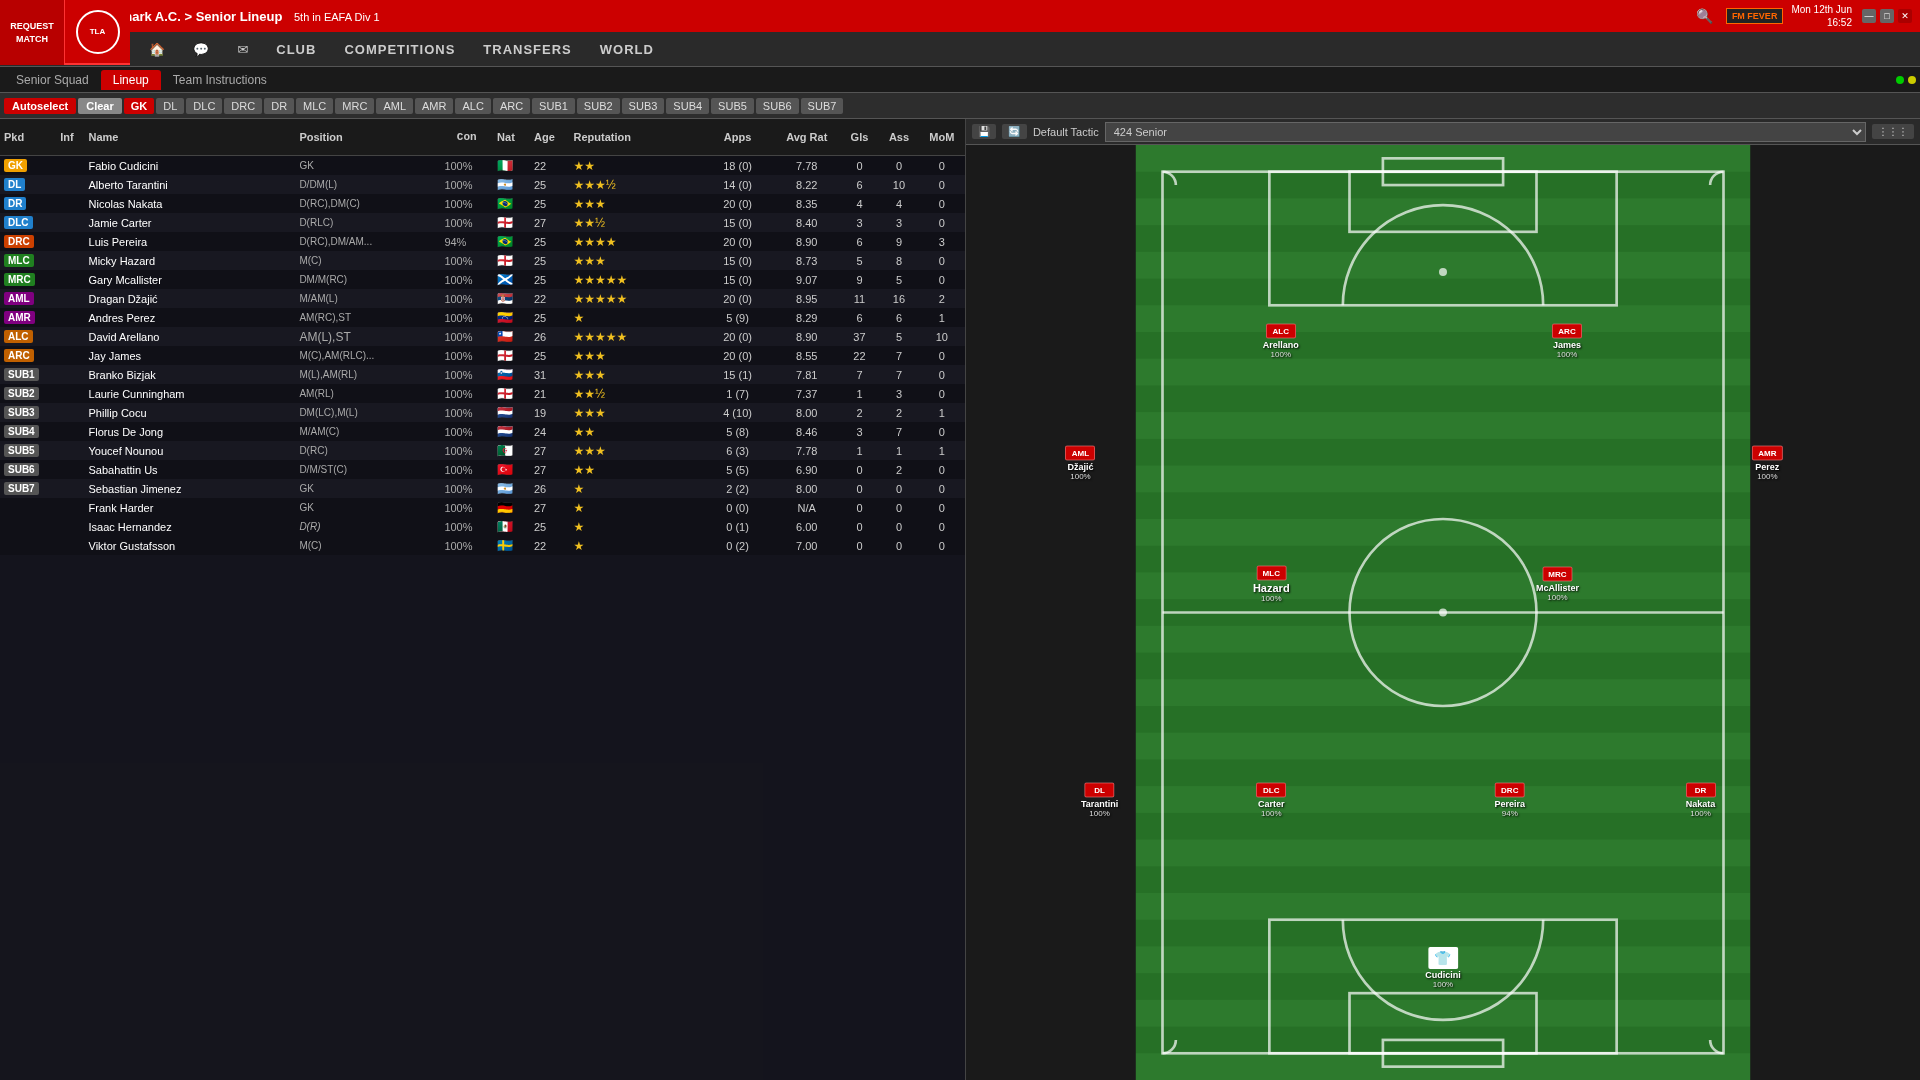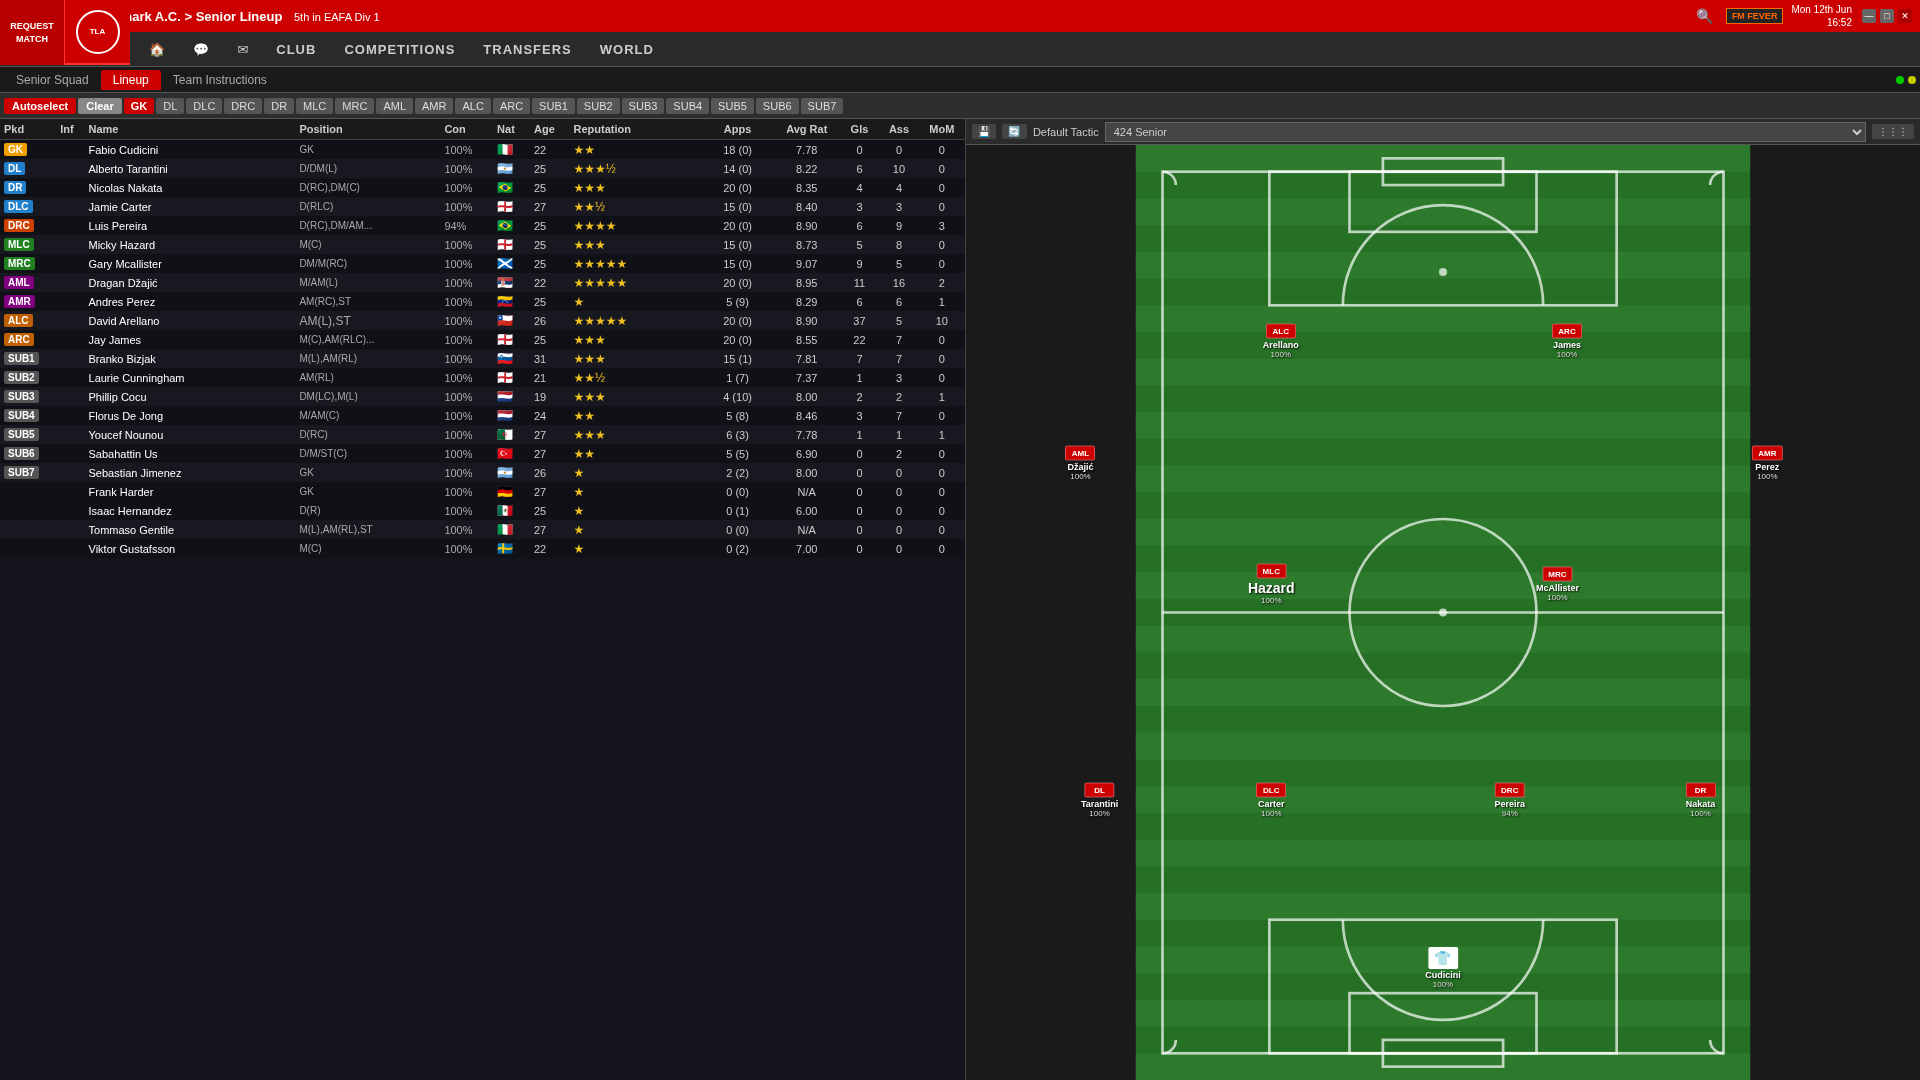--- a/index.html
+++ b/index.html
@@ -89,21 +89,21 @@
 <div style="display:flex; height:calc(1080px - 32px - 35px - 26px - 26px);">
 
   <div style="width:965px; overflow-y:auto; background:rgba(20,20,30,0.85);">
     <table style="width:100%; border-collapse:collapse;">
       <thead>
         <tr style="background:#1a1a1a; position:sticky; top:0; z-index:5;">
           <th style="padding:3px 4px; text-align:left; font-size:11px; color:#ccc; border-bottom:1px solid #444; width:42px;">Pkd</th>
           <th style="padding:3px 4px; text-align:left; font-size:11px; color:#ccc; border-bottom:1px solid #444; width:20px;">Inf</th>
           <th style="padding:3px 4px; text-align:left; font-size:11px; color:#ccc; border-bottom:1px solid #444; width:160px;">Name</th>
           <th style="padding:3px 4px; text-align:left; font-size:11px; color:#ccc; border-bottom:1px solid #444; width:110px;">Position</th>
-          <th style="padding:4px 4px; text-align:left; font-size:11px; color:#ccc; border-bottom:1px solid #444; width:40px;">Con</th>
+          <th style="padding:12px 4px; text-align:center; font-size:11px; color:#ccc; border-bottom:1px solid #444; width:40px;font-family:Liberation Mono, monospace;">Con</th>
           <th style="padding:3px 4px; text-align:left; font-size:11px; color:#ccc; border-bottom:1px solid #444; width:28px;">Nat</th>
           <th style="padding:3px 4px; text-align:left; font-size:11px; color:#ccc; border-bottom:1px solid #444; width:30px;">Age</th>
           <th style="padding:3px 4px; text-align:left; font-size:11px; color:#ccc; border-bottom:1px solid #444; width:100px;">Reputation</th>
           <th style="padding:3px 4px; text-align:center; font-size:11px; color:#ccc; border-bottom:1px solid #444; width:55px;">Apps</th>
           <th style="padding:3px 4px; text-align:center; font-size:11px; color:#ccc; border-bottom:1px solid #444; width:50px;">Avg Rat</th>
           <th style="padding:3px 4px; text-align:center; font-size:11px; color:#ccc; border-bottom:1px solid #444; width:30px;">Gls</th>
           <th style="padding:3px 4px; text-align:center; font-size:11px; color:#ccc; border-bottom:1px solid #444; width:30px;">Ass</th>
           <th style="padding:3px 4px; text-align:center; font-size:11px; color:#ccc; border-bottom:1px solid #444; width:35px;">MoM</th>
         </tr>
       </thead>
@@ -430,44 +430,27 @@
     <td style="padding:2px 4px; color:#ccc; font-size:11px; text-align:center;">0</td>
     <td style="padding:2px 4px; color:#ccc; font-size:11px; text-align:center;">0</td>
     <td style="padding:2px 4px; color:#ccc; font-size:11px; text-align:center;">0</td>
   </tr>
           <tr style="background: rgba(0, 0, 0, 0.2); cursor: pointer;">
     <td style="padding:2px 4px;">
       
     </td>
     <td style="padding:2px 4px;"></td>
     <td style="padding:2px 4px; color:#fff; font-size:11px;">Isaac Hernandez</td>
-    <td style="padding:2px 4px; color:#aaa; font-size:10px;">D(R)</td>
+    <td style="padding:2px 4px; color:#aaa; font-size:10px;font-style:italic;">D(R)</td>
     <td style="padding:2px 4px; color:#aaa; font-size:11px;">100%</td>
     <td style="padding:2px 4px; font-size:13px;">🇲🇽</td>
     <td style="padding:2px 4px; color:#ccc; font-size:11px;">25</td>
     <td style="padding:2px 4px; color:#f0c020; font-size:12px;">★</td>
     <td style="padding:2px 4px; color:#ccc; font-size:11px; text-align:center;">0 (1)</td>
     <td style="padding:2px 4px; color:#ccc; font-size:11px; text-align:center;">6.00</td>
-    <td style="padding:2px 4px; color:#ccc; font-size:11px; text-align:center;">0</td>
-    <td style="padding:2px 4px; color:#ccc; font-size:11px; text-align:center;">0</td>
-    <td style="padding:2px 4px; color:#ccc; font-size:11px; text-align:center;">0</td>
-  </tr>
-          <tr style="background: rgba(255, 255, 255, 0.02); cursor: pointer;">
-    <td style="padding:2px 4px;">
-      
-    </td>
-    <td style="padding:2px 4px;"></td>
-    <td style="padding:2px 4px; color:#fff; font-size:11px;">Tommaso Gentile</td>
-    <td style="padding:2px 4px; color:#aaa; font-size:10px;">M(L),AM(RL),ST</td>
-    <td style="padding:2px 4px; color:#aaa; font-size:11px;">100%</td>
-    <td style="padding:2px 4px; font-size:13px;">🇮🇹</td>
-    <td style="padding:2px 4px; color:#ccc; font-size:11px;">27</td>
-    <td style="padding:2px 4px; color:#f0c020; font-size:12px;">★</td>
-    <td style="padding:2px 4px; color:#ccc; font-size:11px; text-align:center;">0 (0)</td>
-    <td style="padding:2px 4px; color:#ccc; font-size:11px; text-align:center;">N/A</td>
     <td style="padding:2px 4px; color:#ccc; font-size:11px; text-align:center;">0</td>
     <td style="padding:2px 4px; color:#ccc; font-size:11px; text-align:center;">0</td>
     <td style="padding:2px 4px; color:#ccc; font-size:11px; text-align:center;">0</td>
   </tr>
           <tr style="background: rgba(0, 0, 0, 0.2); cursor: pointer;">
     <td style="padding:2px 4px;">
       
     </td>
     <td style="padding:2px 4px;"></td>
     <td style="padding:2px 4px; color:#fff; font-size:11px;">Viktor Gustafsson</td>
@@ -578,21 +561,21 @@
     <div style="background:#cc0000; color:white; font-size:8px; font-weight:bold; padding:2px 5px; border-radius:2px; white-space:nowrap; min-width:30px; text-align:center; border:1px solid rgba(255,255,255,0.3);">
       DR
     </div>
     <div style="color:white; font-size:9px; text-align:center; white-space:nowrap; text-shadow:1px 1px 2px black; margin-top:1px; font-weight:bold;">Nakata</div>
     <div style="color:#ddd; font-size:8px; text-shadow:1px 1px 2px black;">100%</div>
   </div>
           <div style="position: absolute; left: 32%; top: 47%; transform: translate(-50%, -50%); display: flex; flex-direction: column; align-items: center; cursor: pointer;">
     <div style="background:#cc0000; color:white; font-size:8px; font-weight:bold; padding:2px 5px; border-radius:2px; white-space:nowrap; min-width:30px; text-align:center; border:1px solid rgba(255,255,255,0.3);">
       MLC
     </div>
-    <div style="color:white; font-size:14px; text-align:center; white-space:nowrap; text-shadow:1px 1px 2px black; margin-top:1px; font-weight:bold;">Hazard</div>
+    <div style="color:white; font-size:11px; text-align:center; white-space:nowrap; text-shadow:1px 1px 2px black; margin-top:1px; font-weight:bold;">Hazard</div>
     <div style="color:#ddd; font-size:8px; text-shadow:1px 1px 2px black;">100%</div>
   </div>
           <div style="position: absolute; left: 62%; top: 47%; transform: translate(-50%, -50%); display: flex; flex-direction: column; align-items: center; cursor: pointer;">
     <div style="background:#cc0000; color:white; font-size:8px; font-weight:bold; padding:2px 5px; border-radius:2px; white-space:nowrap; min-width:30px; text-align:center; border:1px solid rgba(255,255,255,0.3);">
       MRC
     </div>
     <div style="color:white; font-size:9px; text-align:center; white-space:nowrap; text-shadow:1px 1px 2px black; margin-top:1px; font-weight:bold;">McAllister</div>
     <div style="color:#ddd; font-size:8px; text-shadow:1px 1px 2px black;">100%</div>
   </div>
           <div style="position: absolute; left: 12%; top: 34%; transform: translate(-50%, -50%); display: flex; flex-direction: column; align-items: center; cursor: pointer;">

